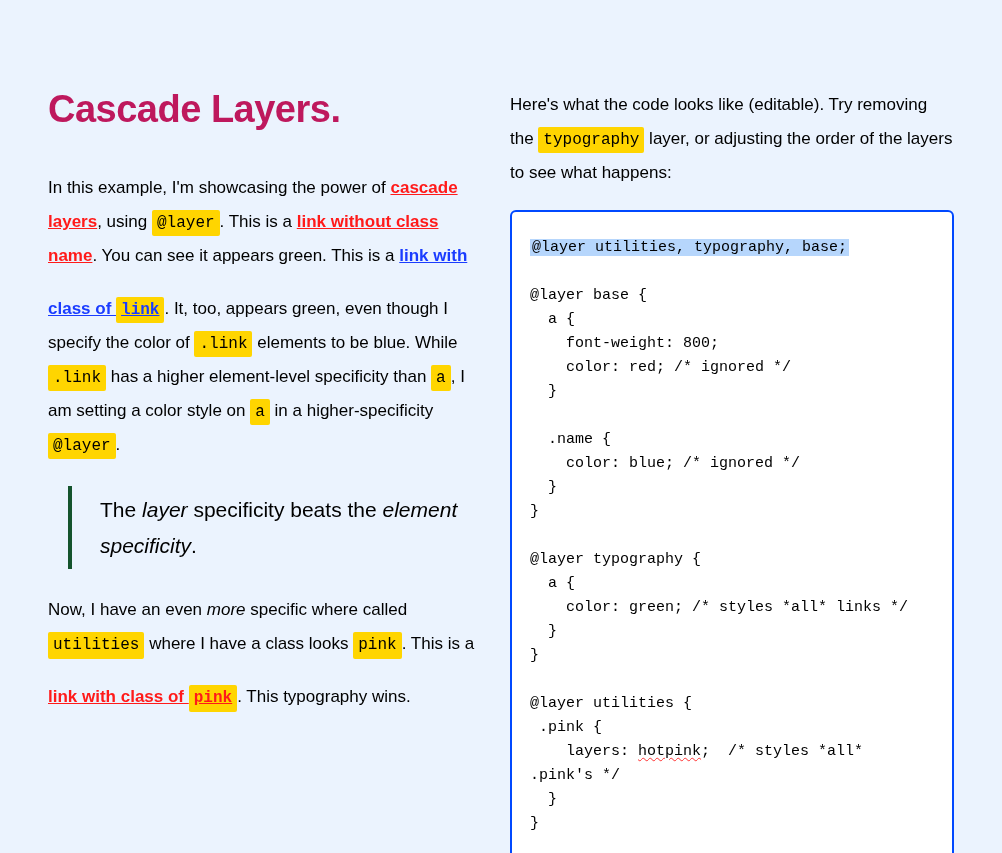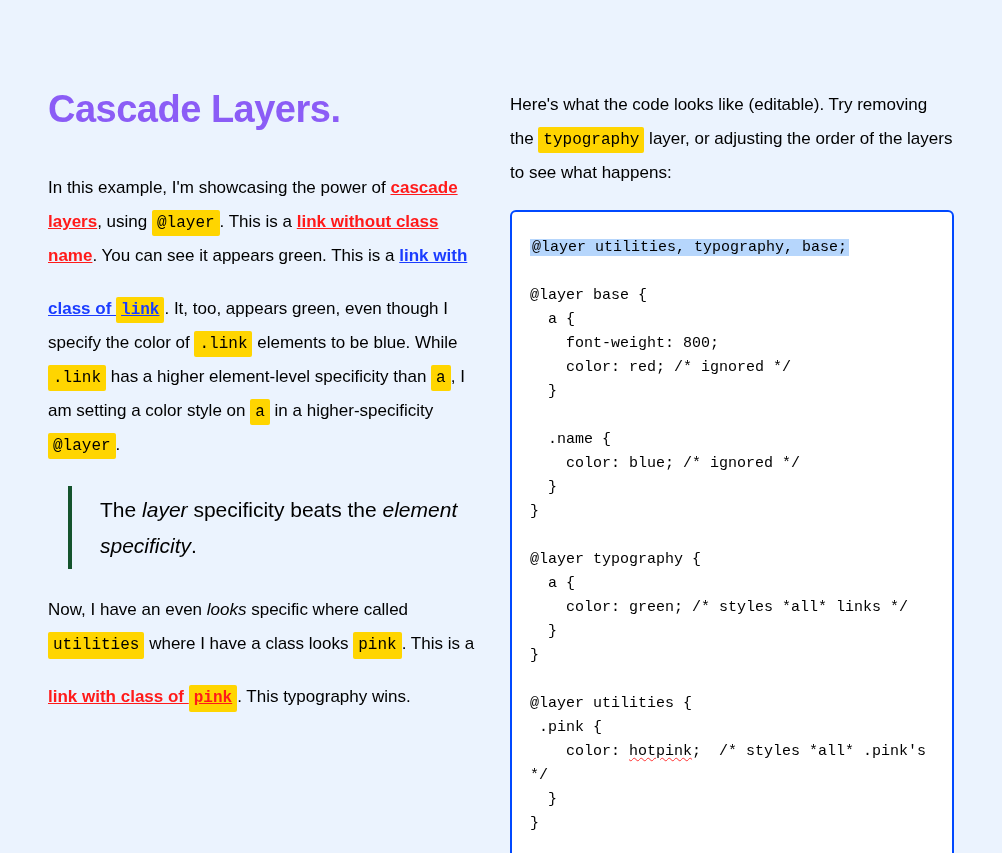--- a/index.html
+++ b/index.html
@@ -23,21 +23,21 @@
       padding-top: 40px;
     }
     .right {
       flex: 1;
       padding-top: 40px;
     }
     h1 {
       font-size: 38px;
       font-weight: 800;
       margin: 0 0 40px 0;
-      color: #8b5cf6;
+      color: #be185d;
       letter-spacing: -0.5px;
     }
     .para {
       font-size: 17px;
       line-height: 2;
       color: #000;
       margin: 0 0 20px 0;
     }
     .intro-para {
       white-space: nowrap;
@@ -115,21 +115,21 @@
 
     <p class="para">
       <span>In this example, I'm showcasing the power of </span><a class="link-red"><span>cascade layers</span></a><span>, using </span><span class="code-inline">@layer</span><span>. This is a </span><a class="link-red"><span>link without class name</span></a><span>. You can see it appears green. This is a </span><a class="link-blue"><span>link with class of </span><span class="code-inline">link</span></a><span>. It, too, appears green, even though I specify the color of </span><span class="code-inline">.link</span><span> elements to be blue. While </span><span class="code-inline">.link</span><span> has a higher element-level specificity than </span><span class="code-inline">a</span><span>, I am setting a color style on </span><span class="code-inline">a</span><span> in a higher-specificity </span><span class="code-inline">@layer</span><span>.</span>
     </p>
 
     <div class="blockquote">
       <span>The </span><em>layer</em><span> specificity beats the </span><em>element specificity</em><span>.</span>
     </div>
 
     <p class="para">
-      <span>Now, I have an even </span><em>looks</em><span> specific where called </span><span class="code-inline">utilities</span><span> where I have a class looks </span><span class="code-inline">pink</span><span>. This is a </span><a class="link-red"><span>link with class of </span><span class="code-inline">pink</span></a><span>. This typography wins.</span>
+      <span>Now, I have an even </span><em>more</em><span> specific where called </span><span class="code-inline">utilities</span><span> where I have a class looks </span><span class="code-inline">pink</span><span>. This is a </span><a class="link-red"><span>link with class of </span><span class="code-inline">pink</span></a><span>. This typography wins.</span>
     </p>
 
   </div>
 
   <div class="right">
 
     <p class="para intro-para" style="white-space: normal;"><span>Here's what the code looks like (editable). Try removing the </span><span class="code-inline">typography</span><span> layer, or adjusting the order of the layers to see what happens:</span></p>
 
     <div class="codebox">
 <pre><span class="hl-line">@layer utilities, typography, base;</span>
@@ -146,20 +146,20 @@
 <span>}</span>
 
 <span>@layer typography {</span>
 <span>  a {</span>
 <span>    color: green; /* styles *all* links */</span>
 <span>  }</span>
 <span>}</span>
 
 <span>@layer utilities {</span>
 <span> .pink {</span>
-<span>    color: </span><span class="squiggle">hotpink</span><span>;  /* styles *all* .pink's */</span>
+<span>    layers: </span><span class="squiggle">hotpink</span><span>;  /* styles *all* .pink's */</span>
 <span>  }</span>
 <span>}</span></pre>
     </div>
 
   </div>
 
 </div>
 
 </body></html>

